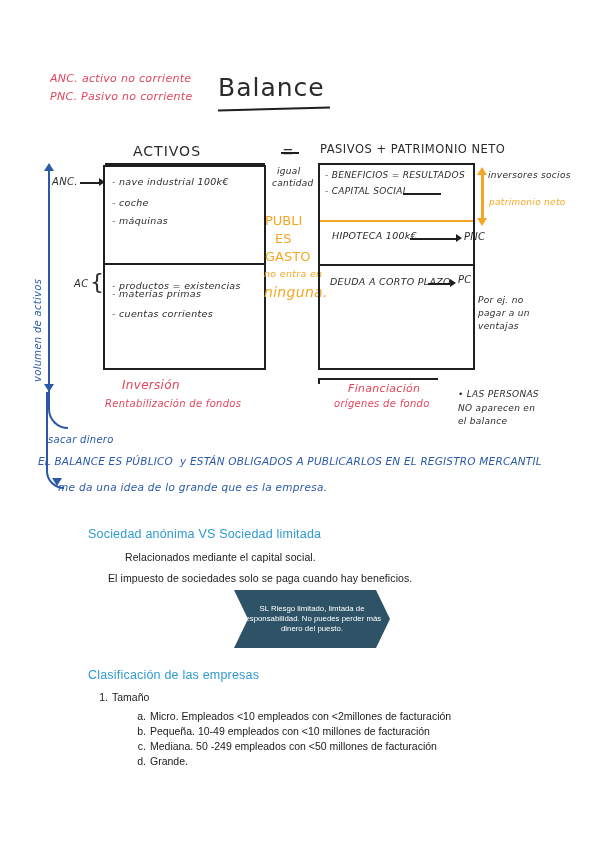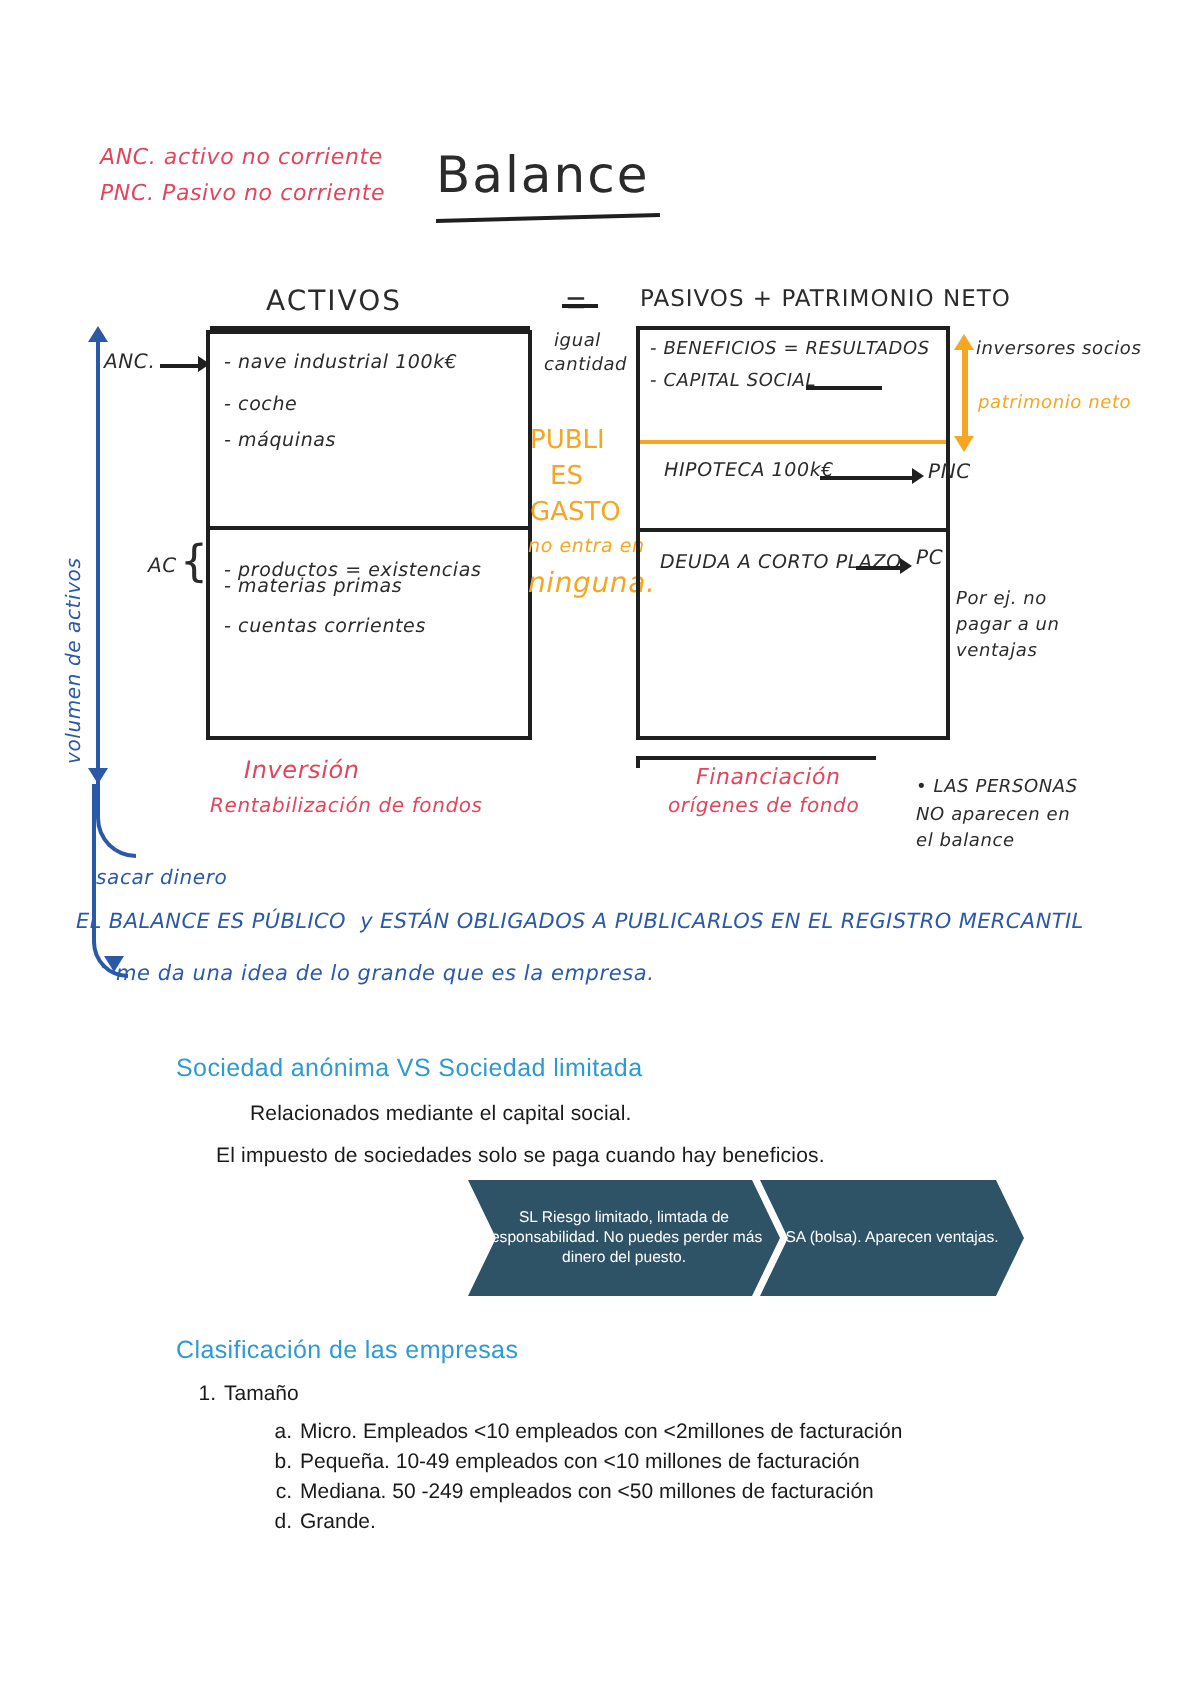--- a/index.html
+++ b/index.html
@@ -255,23 +255,20 @@
   </div>
 
   <h2 class="sec" style="position:absolute; left:88px; top:527px;">Sociedad anónima VS Sociedad limitada</h2>
   <p class="body" style="position:absolute; left:88px; top:551px;margin-left:37px;">Relacionados mediante el capital social.</p>
   <p class="body" style="position:absolute; left:88px; top:572px;margin-left:20px;">El impuesto de sociedades solo se paga cuando hay beneficios.</p>
 
   <div class="chev-wrap">
     <div class="chev chev-2">
       <span class="txt">SL  Riesgo limitado, limtada de responsabilidad. No puedes perder más dinero del puesto.</span>
     </div>
-    <div class="chev chev-3">
-      <span class="txt">SA (bolsa). Aparecen ventajas.</span>
-    </div>
   </div>
 
   <h2 class="sec" style="position:absolute; left:88px; top:668px;">Clasificación de las empresas</h2>
 
   <div class="lvl1" style="top:691px;">
     <div class="li">
       <span class="mk">1.</span>
       <span>Tamaño</span>
     </div>
   </div>

